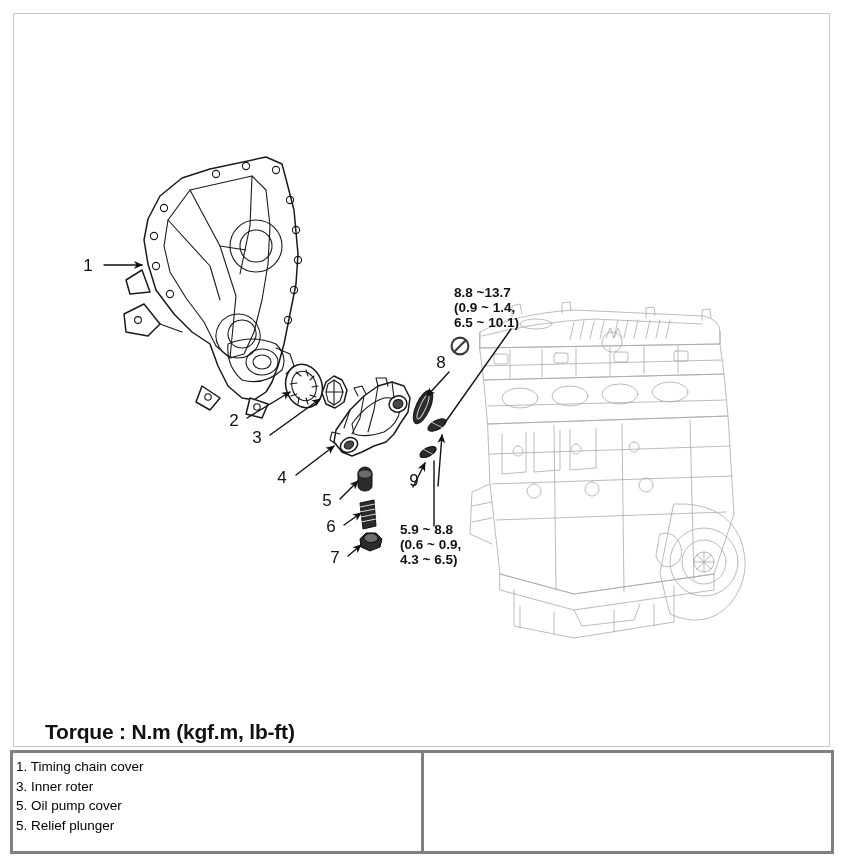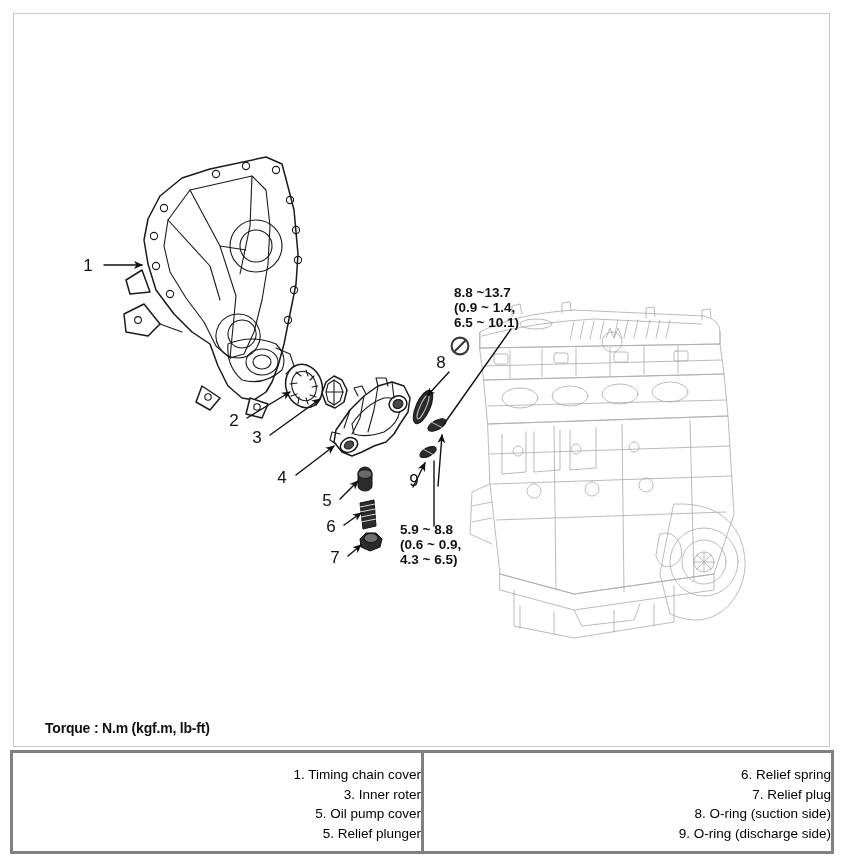--- a/index.html
+++ b/index.html
@@ -33,43 +33,42 @@
     width: 815px;
     height: 732px;
     display: block;
   }
 
   
   #torque-note {
     position: absolute;
     left: 31px;
     top: 706px;
-    font-size: 14px;
+    font-size: 21px;
     font-weight: bold;
     color: #111111;
     letter-spacing: -0.2px;
     white-space: nowrap;
   }
 
   
   #parts-table {
     position: absolute;
     left: 10px;
     top: 750px;
     width: 824px;
     height: 104px;
     border: 3px solid #808080;
     box-sizing: border-box;
     display: flex;
     background: #ffffff;
   }
   .parts-col {
     box-sizing: border-box;
-    padding: 12px 0 0 3px;
-    text-align: right;
+    padding: 4px 0 0 3px;
   }
   .parts-col.left {
     width: 411px;
     border-right: 3px solid #808080;
   }
   .parts-col.right {
     flex: 1;
     padding-left: 5px;
   }
   .part-item {
@@ -405,19 +404,13 @@
   <div id="torque-note">Torque : N.m (kgf.m, lb-ft)</div>
 </div>
 
 <div id="parts-table">
   <div class="parts-col left">
     <div class="part-item">1. Timing chain cover</div>
     <div class="part-item">3. Inner roter</div>
     <div class="part-item">5. Oil pump cover</div>
     <div class="part-item">5. Relief plunger</div>
   </div>
-  <div class="parts-col right">
-    <div class="part-item">6. Relief spring</div>
-    <div class="part-item">7. Relief plug</div>
-    <div class="part-item">8. O-ring (suction side)</div>
-    <div class="part-item">9. O-ring (discharge side)</div>
-  </div>
 </div>
 
 </body></html>

